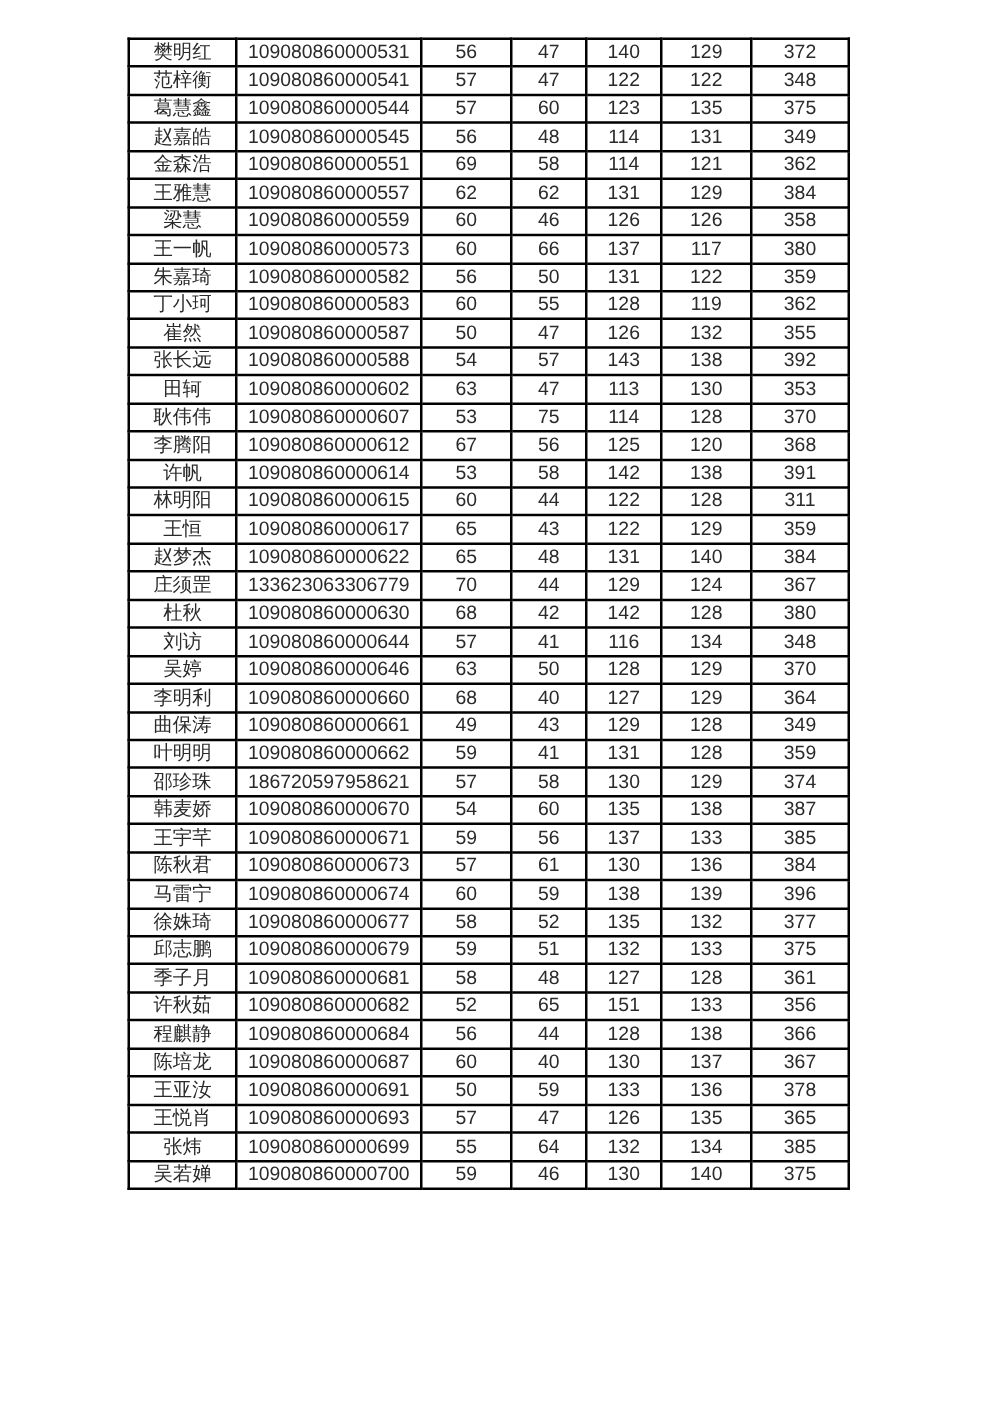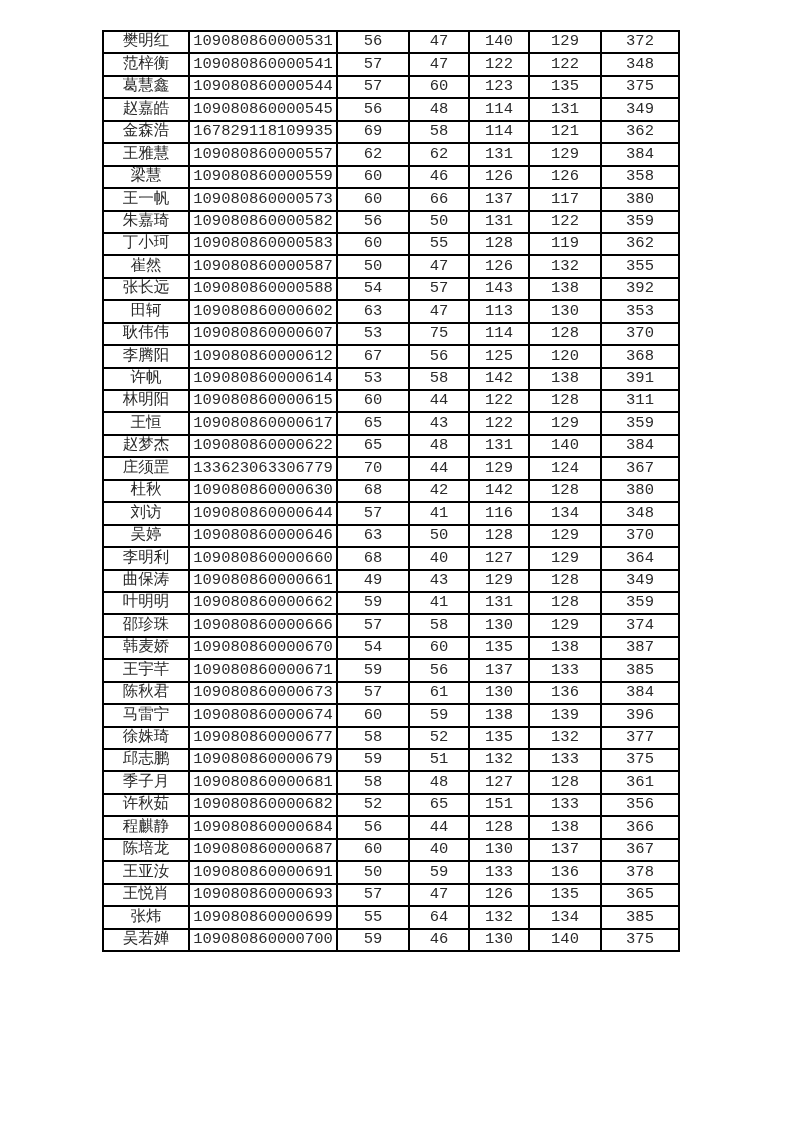--- a/index.html
+++ b/index.html
@@ -6,21 +6,21 @@
   html, body {
     margin: 0;
     padding: 0;
     background: #ffffff;
   }
   .page {
     position: relative;
     width: 793px;
     height: 1122px;
     background: #ffffff;
-    font-family: Liberation Mono, monospace;
+    font-family: Liberation Sans, sans-serif;
     overflow: hidden;
   }
   table.score-table {
     position: absolute;
     left: 102px;
     top: 30px;
     width: 576px;
     border-collapse: collapse;
     table-layout: fixed;
     border: 2px solid #000000;
@@ -91,21 +91,21 @@
           <td>赵嘉皓</td>
           <td>109080860000545</td>
           <td>56</td>
           <td>48</td>
           <td>114</td>
           <td>131</td>
           <td>349</td>
         </tr>
         <tr>
           <td>金森浩</td>
-          <td>167829118109935</td>
+          <td>109080860000551</td>
           <td>69</td>
           <td>58</td>
           <td>114</td>
           <td>121</td>
           <td>362</td>
         </tr>
         <tr>
           <td>王雅慧</td>
           <td>109080860000557</td>
           <td>62</td>
@@ -289,21 +289,21 @@
           <td>叶明明</td>
           <td>109080860000662</td>
           <td>59</td>
           <td>41</td>
           <td>131</td>
           <td>128</td>
           <td>359</td>
         </tr>
         <tr>
           <td>邵珍珠</td>
-          <td>109080860000666</td>
+          <td>186720597958621</td>
           <td>57</td>
           <td>58</td>
           <td>130</td>
           <td>129</td>
           <td>374</td>
         </tr>
         <tr>
           <td>韩麦娇</td>
           <td>109080860000670</td>
           <td>54</td>

